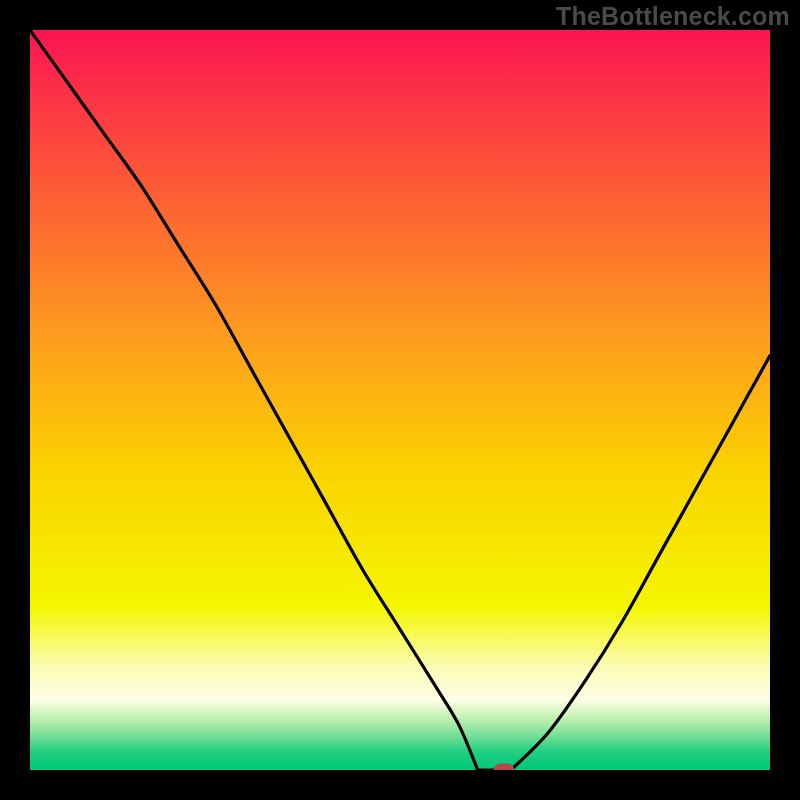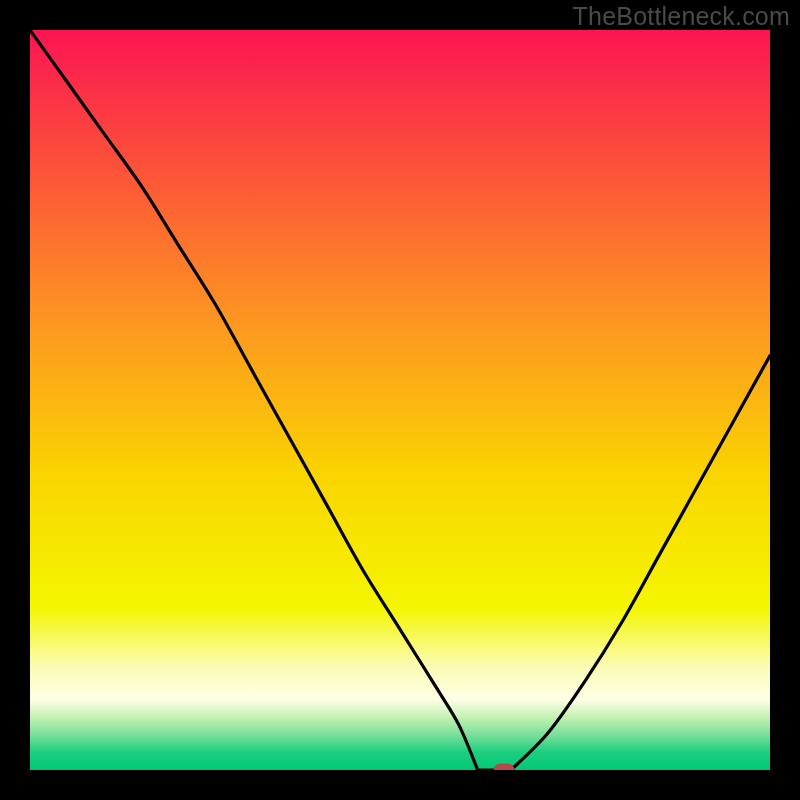--- a/index.html
+++ b/index.html
@@ -16,21 +16,21 @@
     width: 800px;
     height: 800px;
     background: #000;
   }
   .watermark {
     position: absolute;
     top: 2px;
     right: 10px;
     color: #4a4a4a;
     font-size: 25px;
-    font-weight: 400;
+    font-weight: 700;
     letter-spacing: 0.2px;
     z-index: 30;
   }
   .plot {
     position: absolute;
     left: 30px;
     top: 30px;
     width: 740px;
     height: 740px;
     overflow: hidden;

